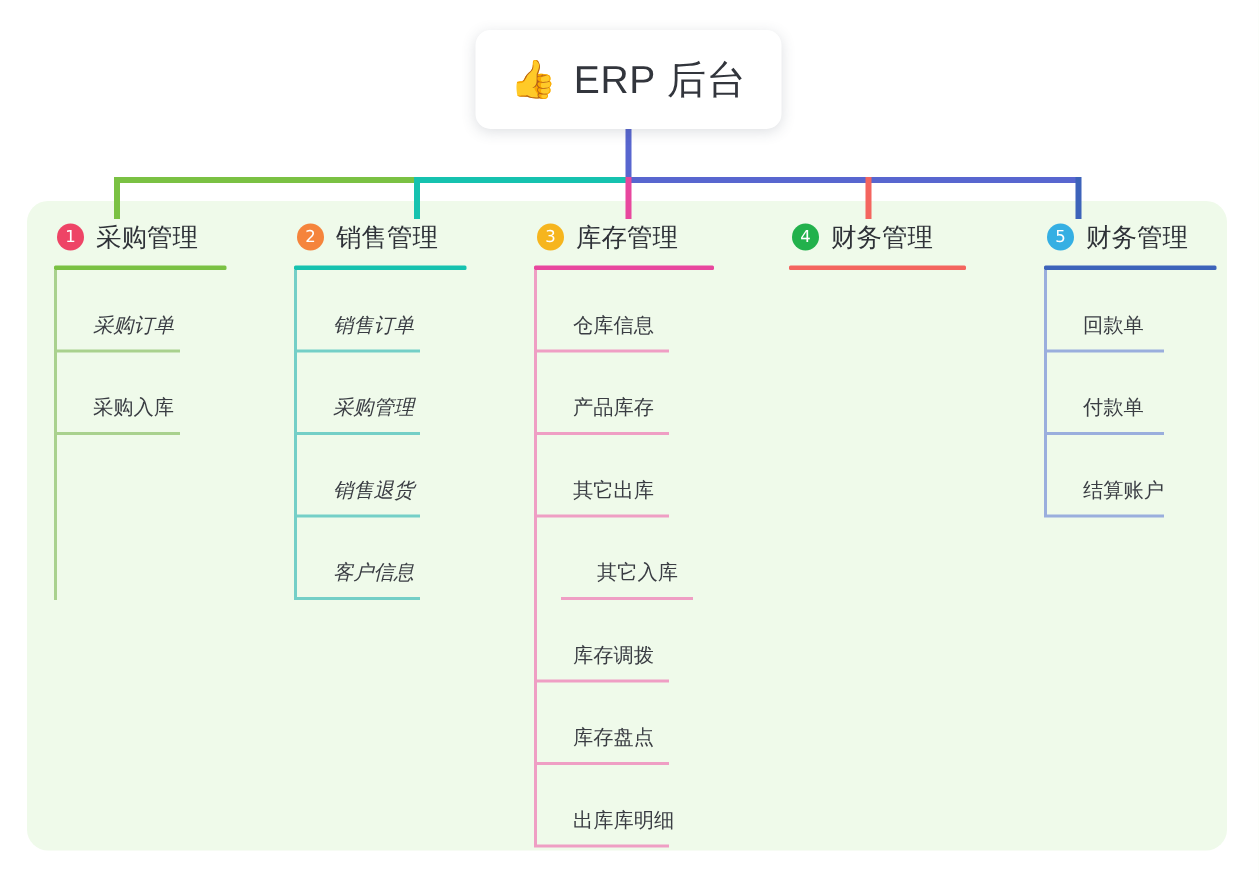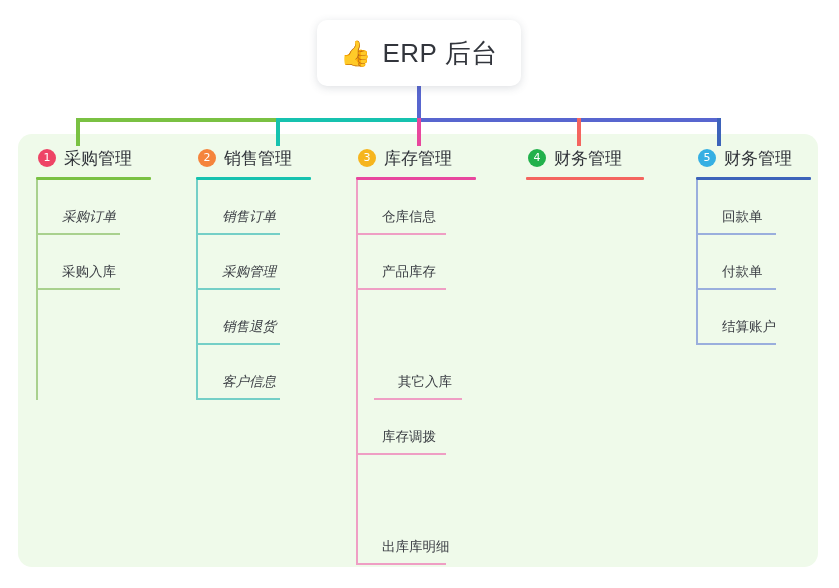--- a/index.html
+++ b/index.html
@@ -235,26 +235,34 @@
         <div class="leaves" style="height: 385px;">
           <div class="spine" style="height: 385px; background: rgb(239, 158, 196);"></div>
           <div class="leaf" style="top: 0px; width: 118px; text-align: right;">
             <span class="leaf-label">仓库信息</span>
             <div class="leaf-rule" style="width: 88px; background: rgb(239, 158, 196);"></div>
           </div>
           <div class="leaf" style="top: 55px; width: 118px; text-align: center;">
             <span class="leaf-label">产品库存</span>
             <div class="leaf-rule" style="width: 88px; background: rgb(239, 158, 196);"></div>
           </div>
+          <div class="leaf" style="top: 110px; width: 118px;">
+            <span class="leaf-label">其它出库</span>
+            <div class="leaf-rule" style="width: 88px; background: rgb(239, 158, 196);"></div>
+          </div>
           <div class="leaf" style="top: 165px; width: 118px; margin-left: 16px;">
             <span class="leaf-label">其它入库</span>
             <div class="leaf-rule" style="width: 88px; background: rgb(239, 158, 196);"></div>
           </div>
           <div class="leaf" style="top: 220px; width: 118px;">
             <span class="leaf-label">库存调拨</span>
+            <div class="leaf-rule" style="width: 88px; background: rgb(239, 158, 196);"></div>
+          </div>
+          <div class="leaf" style="top: 275px; width: 118px;">
+            <span class="leaf-label">库存盘点</span>
             <div class="leaf-rule" style="width: 88px; background: rgb(239, 158, 196);"></div>
           </div>
           <div class="leaf" style="top: 330px; width: 118px;">
             <span class="leaf-label">出库库明细</span>
             <div class="leaf-rule" style="width: 88px; background: rgb(239, 158, 196);"></div>
           </div>
         </div>
       </div>
       <div class="column" style="left: 526px;">
         <div class="col-head">

